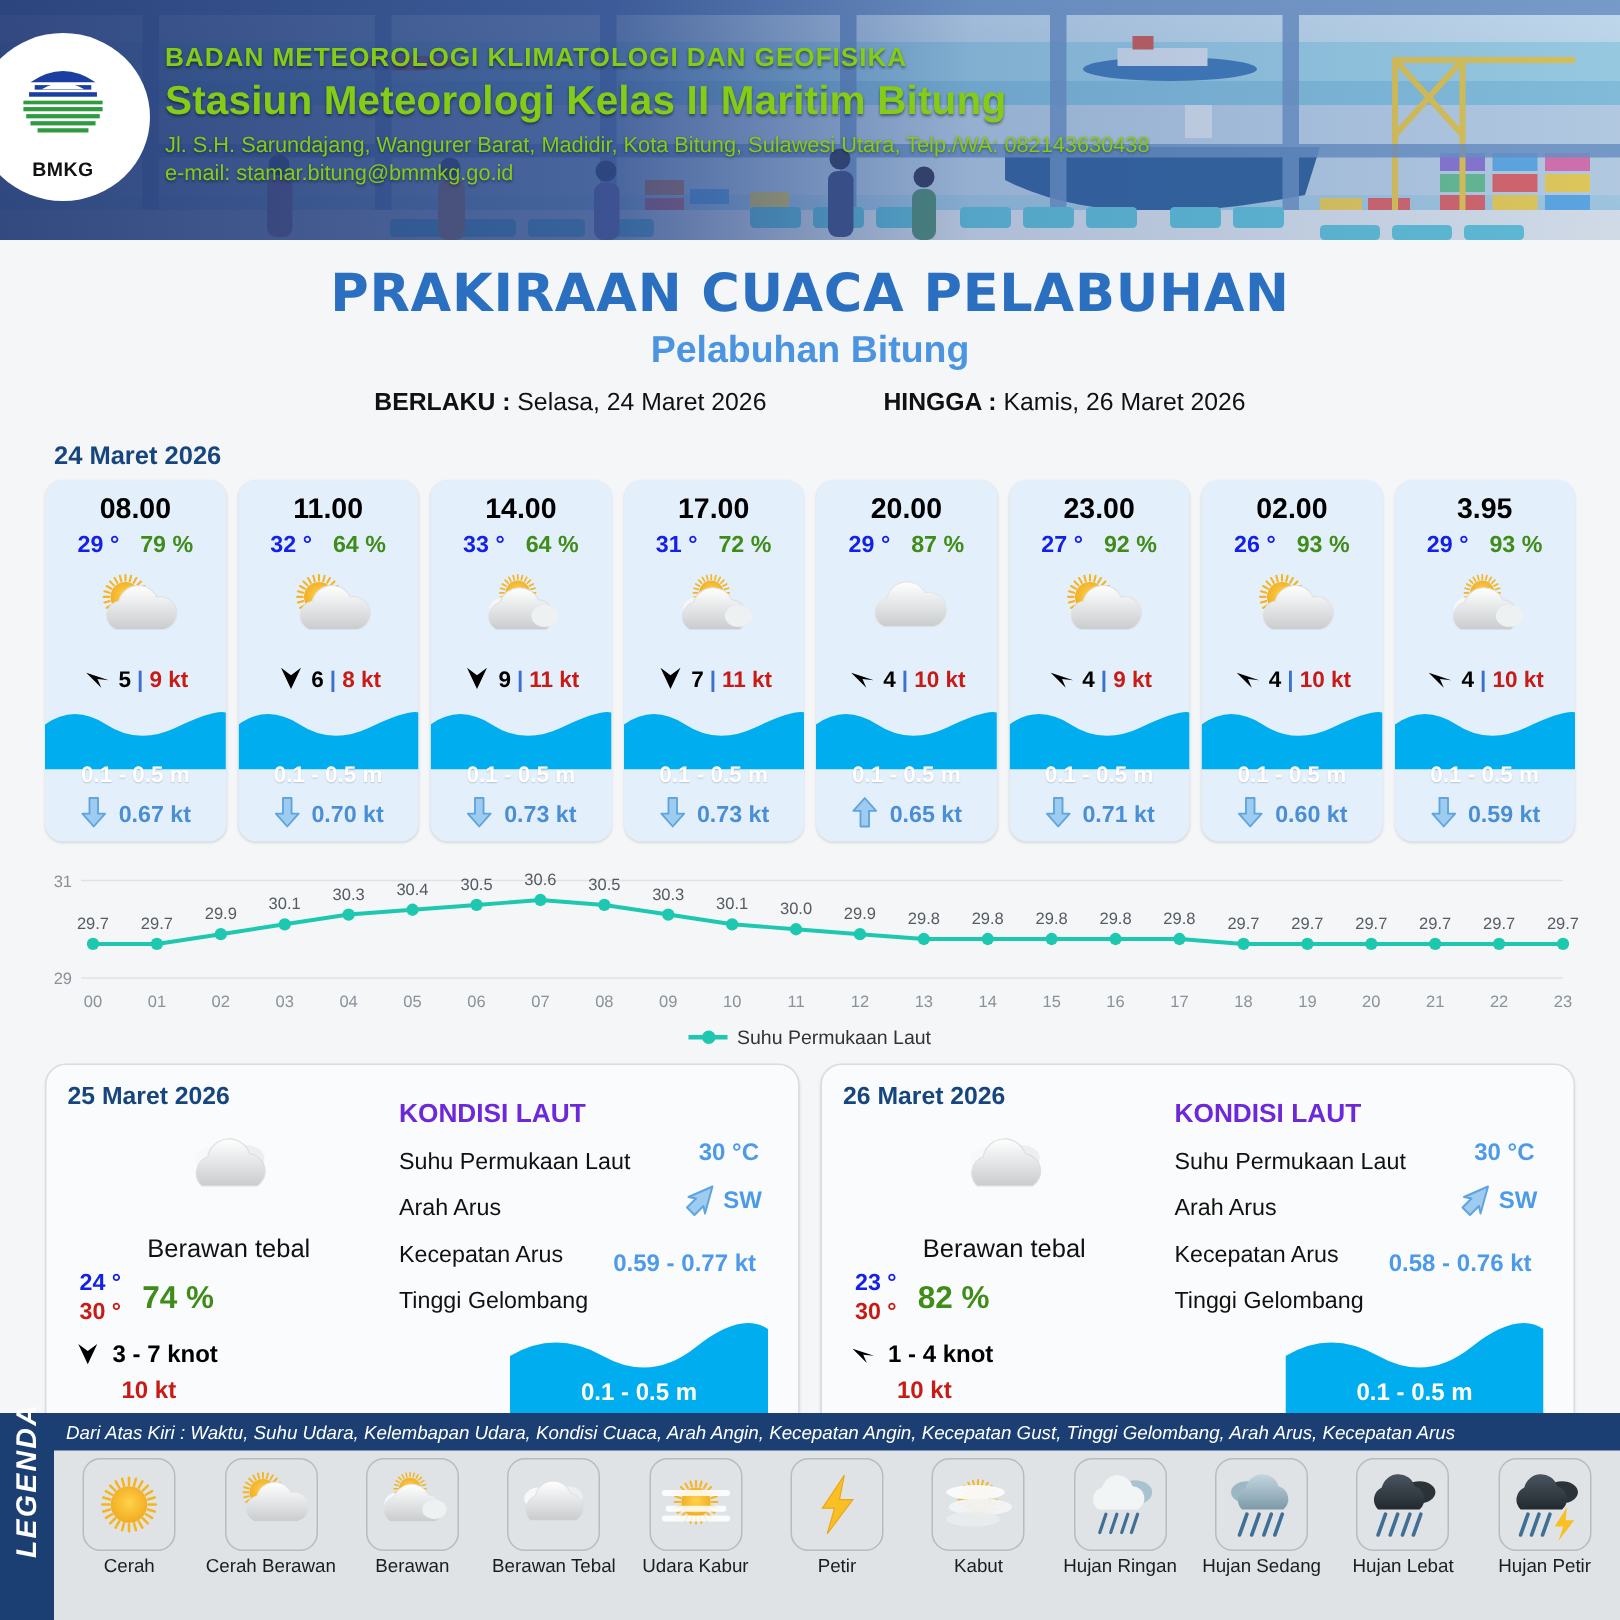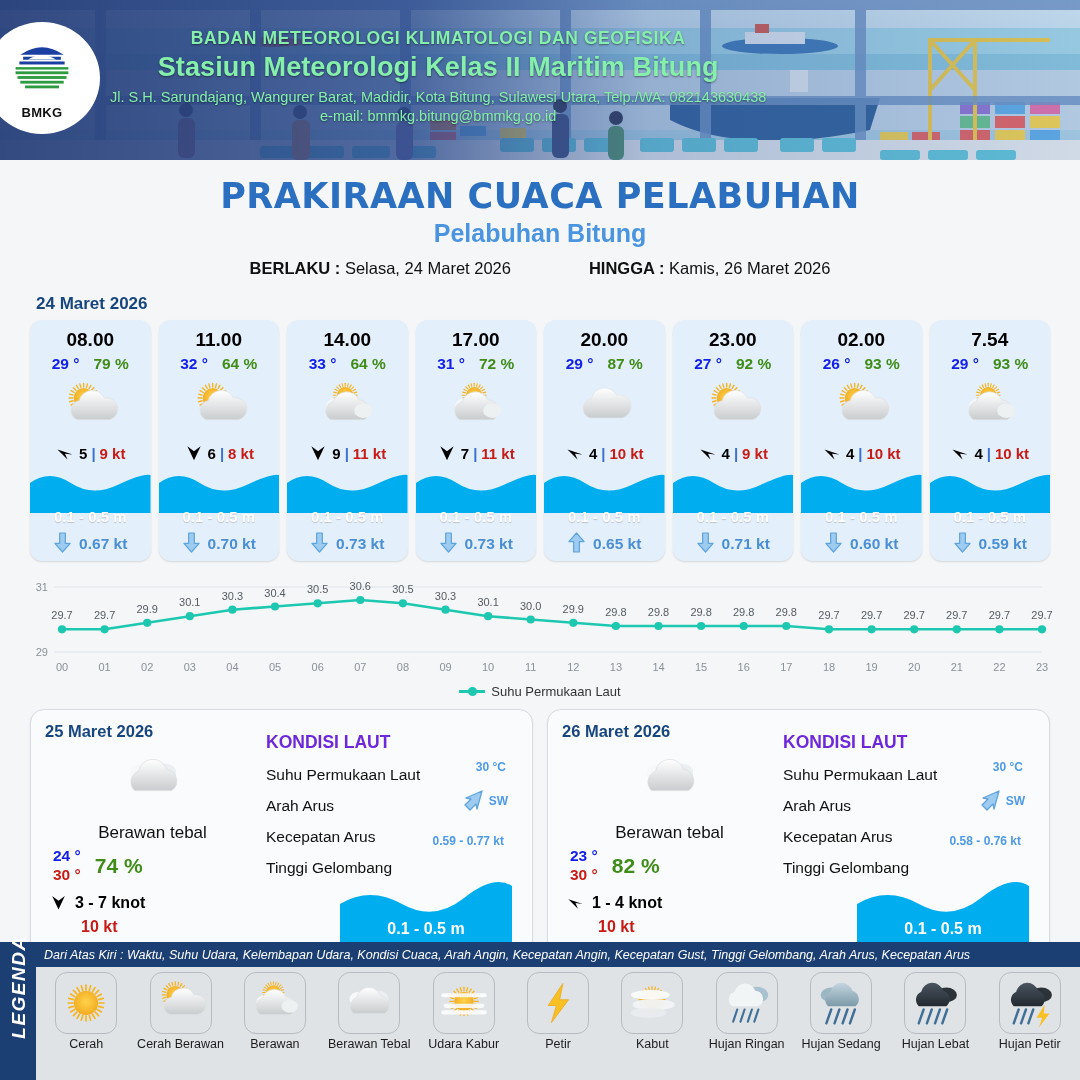--- a/index.html
+++ b/index.html
@@ -15,22 +15,22 @@
             background:#2d4d86; }
   .hdr-art { position:absolute; inset:0; }
   .hdr-overlay { position:absolute; inset:0;
       background:linear-gradient(90deg, rgba(38,62,120,.93) 0%, rgba(45,75,140,.80) 38%, rgba(60,95,160,.30) 60%, rgba(80,115,175,.10) 100%); }
   .logo-ell { position:absolute; left:-16px; top:22px; width:116px; height:112px;
               background:#fff; border-radius:50%; z-index:5;
               display:flex; align-items:center; justify-content:center; }
   .logo-inner { width:74px; height:84px; position:relative; }
   .bmkg-word { position:absolute; bottom:0; left:0; width:100%; text-align:center;
                font-size:13px; font-weight:bold; color:#111; letter-spacing:.3px; }
-  .hdr-text { position:absolute; left:110px; top:28px; z-index:6; color:#86efac;
-              text-shadow:0 1px 2px rgba(0,0,0,.45);text-align:center; }
+  .hdr-text { position:absolute; left:110px; top:28px; z-index:6; color:#84cc16;
+              text-shadow:0 1px 2px rgba(0,0,0,.45); }
   .h-line1 { font-size:17.5px; font-weight:bold; letter-spacing:.6px; }
   .h-line2 { font-size:27px; font-weight:bold; margin-top:3px; letter-spacing:.1px; }
   .h-line3 { font-size:14.5px; margin-top:6px; font-weight:400; }
   .h-line4 { font-size:14.5px; margin-top:3px; font-weight:400; }
 
   
   .title-wrap { text-align:center; padding-top:16px; }
   .title-main { font-size:35px; font-weight:bold; color:#2a6fc0; letter-spacing:.5px;
                 font-family:"DejaVu Sans", sans-serif; }
   .title-sub  { font-size:25px; font-weight:bold; color:#4b94df; margin-top:3px; }
@@ -83,21 +83,21 @@
   .dp-temps { display:flex; align-items:center; gap:14px; margin-top:4px; padding-left:8px;}
   .dp-tcol { font-size:15.5px; font-weight:bold; line-height:1.22; }
   .tmin { color:#1320e8; } .tmax { color:#c81b16; }
   .dp-hum { font-size:21px; font-weight:bold; color:#3f8c19; }
   .dp-wind { display:flex; align-items:center; gap:7px; margin-top:7px; padding-left:4px;
              font-size:16px; font-weight:bold; color:#000; }
   .dp-gust { font-size:16px; font-weight:bold; color:#c81b16; margin-top:3px; padding-left:36px; }
   .dp-right { flex:1; position:relative; padding-left:6px; }
   .dp-h { font-size:17.5px; font-weight:bold; color:#6d28d9; margin-top:10px; }
   .kv { font-size:15.5px; color:#111; margin-top:13px; }
-  .val-blue { color:#4d9ae8; font-weight:bold; font-size:12px; }
+  .val-blue { color:#4d9ae8; font-weight:bold; font-size:16px; }
   .sst-val { position:absolute; right:12px; top:38px; }
   .arus-val { position:absolute; right:10px; top:66px; display:flex; align-items:center; gap:3px; }
   .spd-val { position:absolute; right:14px; top:112px; }
   .dwave { position:absolute; right:6px; bottom:4px; width:172px; height:62px; }
   .dwave-txt { position:absolute; left:0; bottom:6px; width:100%; text-align:center;
                font-size:16px; font-weight:bold; color:#fff; z-index:2; }
 
   
   .legend { position:absolute; left:0; bottom:0; width:1080px; height:138px;
             background:#1b3f72; display:flex; }
@@ -234,21 +234,21 @@
             </clipPath>
         </svg>
         <div class="bmkg-word">BMKG</div>
       </div>
     </div>
 
     <div class="hdr-text">
       <div class="h-line1">BADAN METEOROLOGI KLIMATOLOGI DAN GEOFISIKA</div>
       <div class="h-line2">Stasiun Meteorologi Kelas II Maritim Bitung</div>
       <div class="h-line3">Jl. S.H. Sarundajang, Wangurer Barat, Madidir, Kota Bitung, Sulawesi Utara, Telp./WA: 082143630438</div>
-      <div class="h-line4">e-mail: bmmkg.bitung@bmmkg.go.id</div>
+      <div class="h-line4">e-mail: stamar.bitung@bmmkg.go.id</div>
     </div>
   </div>
 
   <div class="title-wrap">
     <div class="title-main">PRAKIRAAN CUACA PELABUHAN</div>
     <div class="title-sub">Pelabuhan Bitung</div>
     <div class="valid-row">
       <div>
         <b>BERLAKU :</b>
         <span>Selasa, 24 Maret 2026</span>
@@ -761,21 +761,21 @@
       <div class="wave-txt">0.1 - 0.5 m</div>
     </div>
     <div class="c-cur">
       <span><svg width="19" height="23" viewBox="0 0 20 24" style="transform:rotate(0deg)">
     <path d="M7 2 L13 2 L13 13 L18 13 L10 22 L2 13 L7 13 Z" fill="#9ecbf0" stroke="#5fa4dd" stroke-width="1.3" stroke-linejoin="round"></path>
             </svg></span>
       <span>0.60 kt</span>
     </div>
       </div>
       <div class="card">
-        <div class="c-time">7.54</div>
+        <div class="c-time">3.95</div>
     <div class="c-th">
       <span class="c-temp">29 °</span>
       <span class="c-hum">93 %</span>
     </div>
     <div class="c-icon">
           <svg width="58" height="58" viewBox="0 0 64 64">
             <defs>
      <radialGradient id="sgcloudy-sun58" cx="50%" cy="45%" r="60%">
        <stop offset="0%" stop-color="#ffd24a"></stop>
                 <stop offset="100%" stop-color="#f0a81e"></stop>

